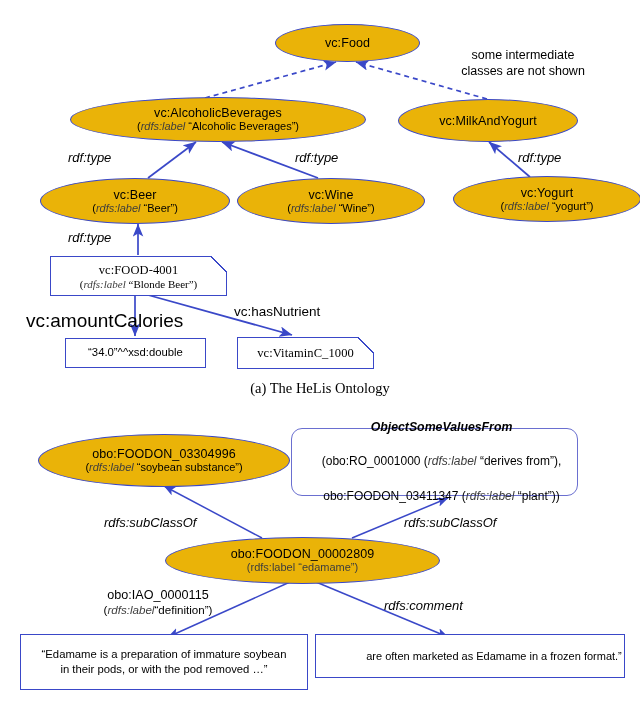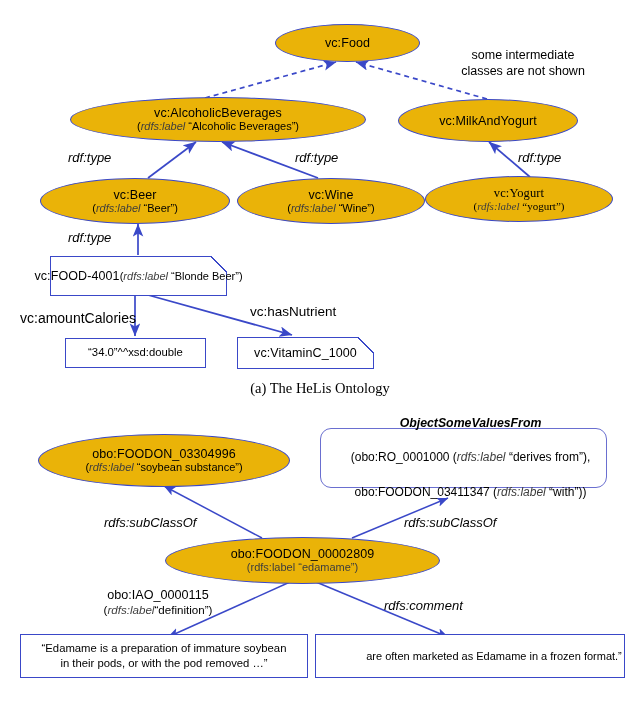--- a/index.html
+++ b/index.html
@@ -53,23 +53,25 @@
     background: #ffffff;
   }
   
   .folded {
     border: none;
     background:
       linear-gradient(225deg, transparent 11px, #3a48c8 11px, #3a48c8 12.6px, #ffffff 12.6px) top right / 100% 100% no-repeat;
     position: absolute;
     box-sizing: border-box;
     display: flex;
+    flex-direction: column;
     align-items: center;
     justify-content: center;
     text-align: center;
+    font-family: Liberation Serif, serif;
   }
   .folded::before {
     content: "";
     position: absolute;
     left: 0; top: 0; right: 0; bottom: 0;
     border-left: 1.6px solid #3a48c8;
     border-bottom: 1.6px solid #3a48c8;
     border-right: 1.6px solid #3a48c8;
     border-top: 1.6px solid #3a48c8;
     -webkit-mask: linear-gradient(225deg, transparent 11px, #000 11.5px) top right / 100% 100% no-repeat;
@@ -178,21 +180,21 @@
   <div class="node ellipse" style="left:40px; top:178px; width:190px; height:46px;">
     <div class="title-line">vc:Beer</div>
     <div class="sub-line"><span>(</span><span class="ital">rdfs:label</span><span> “Beer”)</span></div>
   </div>
 
   <div class="node ellipse" style="left:237px; top:178px; width:188px; height:46px;">
     <div class="title-line">vc:Wine</div>
     <div class="sub-line"><span>(</span><span class="ital">rdfs:label</span><span> “Wine”)</span></div>
   </div>
 
-  <div class="node ellipse" style="left:425px; top:176px; width:188px; height:46px;font-family:Liberation Serif, serif;">
+  <div class="node ellipse" style="left:453px; top:176px; width:188px; height:46px;">
     <div class="title-line">vc:Yogurt</div>
     <div class="sub-line"><span>(</span><span class="ital">rdfs:label</span><span> “yogurt”)</span></div>
   </div>
 
   <div class="folded" style="left:50px; top:256px; width:177px; height:40px;">
     <div class="title-line">vc:FOOD-4001</div>
     <div class="sub-line"><span>(</span><span class="ital">rdfs:label</span><span> “Blonde Beer”)</span></div>
   </div>
 
   <div class="node rect" style="left:65px; top:338px; width:141px; height:30px;">
@@ -200,47 +202,47 @@
   </div>
 
   <div class="folded" style="left:237px; top:337px; width:137px; height:32px;">
     <div class="title-line">vc:VitaminC_1000</div>
   </div>
 
   <div class="edge-label" style="left:68px; top:150px;">rdf:type</div>
   <div class="edge-label" style="left:295px; top:150px;">rdf:type</div>
   <div class="edge-label" style="left:518px; top:150px;">rdf:type</div>
   <div class="edge-label" style="left:68px; top:230px;">rdf:type</div>
-  <div class="edge-label upright" style="left:20px; top:310px; font-size:14px;">vc:amountCalories</div>
-  <div class="edge-label upright" style="left:234px; top:304px; font-size:13.5px;margin-left:16px;">vc:hasNutrient</div>
+  <div class="edge-label upright" style="left:26px; top:310px; font-size:19px;">vc:amountCalories</div>
+  <div class="edge-label upright" style="left:234px; top:304px; font-size:13.5px;">vc:hasNutrient</div>
 
   <div class="note" style="left:428px; top:48px; width:190px;">
     <div>some intermediate</div>
     <div>classes are not shown</div>
   </div>
 
   <div class="caption" style="left:0px; top:380px;">(a) The HeLis Ontology</div>
 
   <div class="node ellipse" style="left:38px; top:434px; width:252px; height:53px;">
     <div class="title-line">obo:FOODON_03304996</div>
     <div class="sub-line"><span>(</span><span class="ital">rdfs:label</span><span> “soybean substance”)</span></div>
   </div>
 
-  <div class="node rounded" style="left:320px; top:428px; width:287px; height:60px;padding-left:14px;">
+  <div class="node rounded" style="left:291px; top:428px; width:287px; height:68px;padding-left:14px;">
     <div class="osvf-head">ObjectSomeValuesFrom</div>
     <div class="osvf-line"><span>(obo:RO_0001000 (</span><span class="ital">rdfs:label</span><span> “derives from”),</span></div>
-    <div class="osvf-line"><span>obo:FOODON_03411347 (</span><span class="ital">rdfs:label</span><span> “with”))</span></div>
+    <div class="osvf-line"><span>obo:FOODON_03411347 (</span><span class="ital">rdfs:label</span><span> “plant”))</span></div>
   </div>
 
   <div class="node ellipse" style="left:165px; top:537px; width:275px; height:47px;">
     <div class="title-line">obo:FOODON_00002809</div>
     <div class="sub-line" style="color:#3d3d3d;"><span>(</span><span>rdfs:label</span><span> “edamame”)</span></div>
   </div>
 
-  <div class="node rect" style="left:20px; top:634px; width:288px; height:44px;">
+  <div class="node rect" style="left:20px; top:634px; width:288px; height:56px;">
     <div class="boxtext">“Edamame is a preparation of immature soybean</div>
     <div class="boxtext">in their pods, or with the pod removed …”</div>
   </div>
 
   <div class="node rect" style="left:315px; top:634px; width:310px; height:44px;">
     <div class="boxtext" style="font-size:11px;margin-left:48px;">are often marketed as Edamame in a frozen format.”</div>
   </div>
 
   <div class="edge-label" style="left:104px; top:515px;">rdfs:subClassOf</div>
   <div class="edge-label" style="left:404px; top:515px;">rdfs:subClassOf</div>

